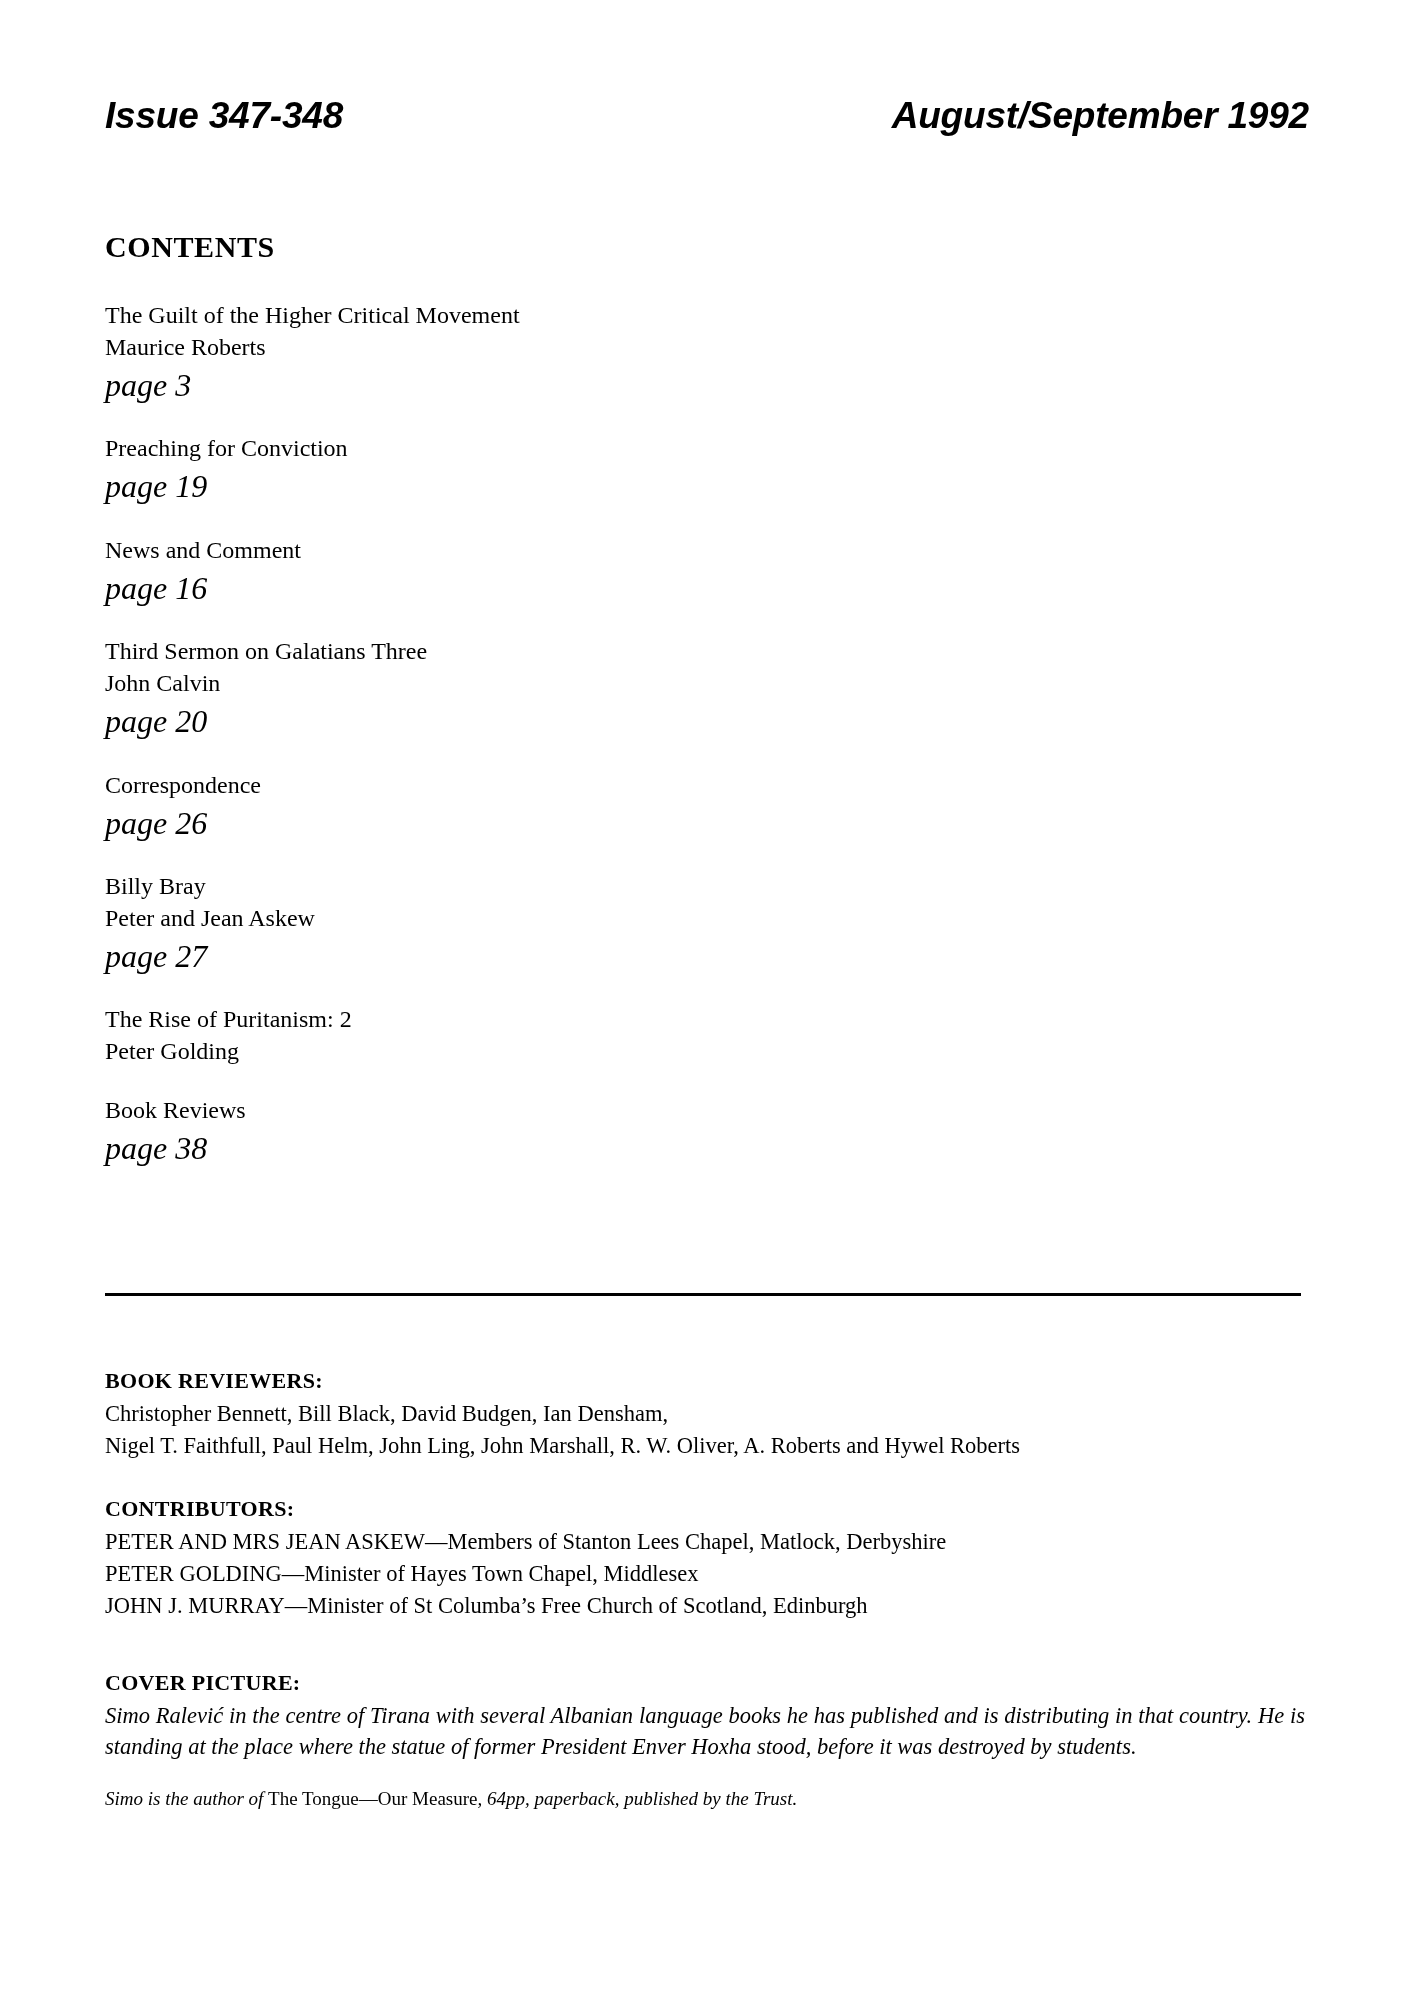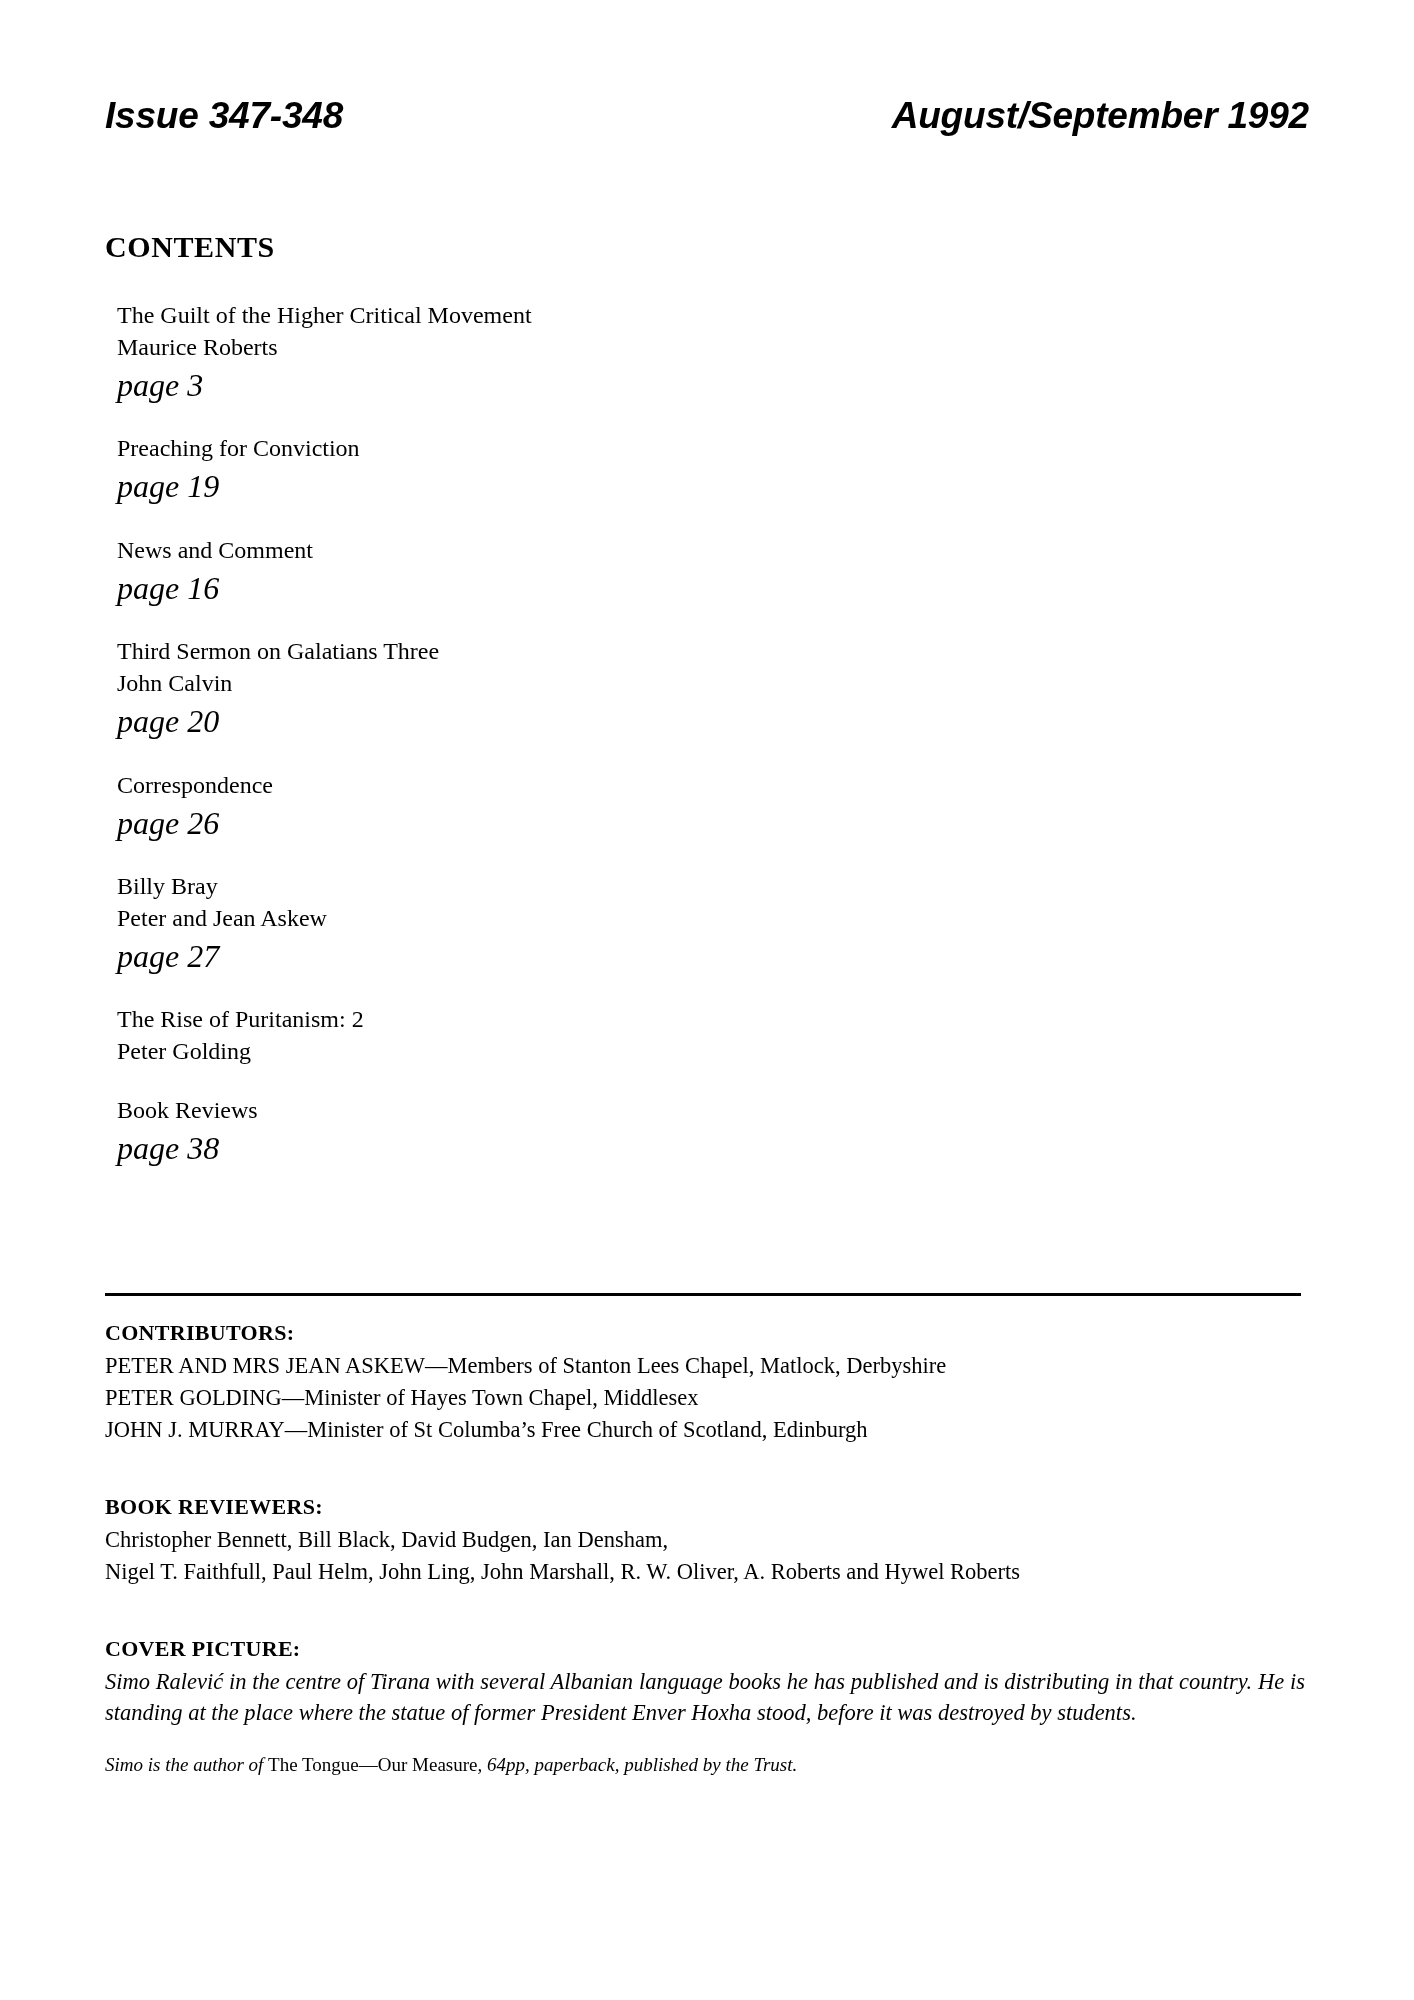--- a/index.html
+++ b/index.html
@@ -46,21 +46,21 @@
     position: absolute;
     top: 230px;
     left: 105px;
     font-size: 30px;
     font-weight: bold;
     letter-spacing: 0.6px;
   }
   .contents-list {
     position: absolute;
     top: 300px;
-    left: 117px;
+    left: 105px;
     width: 760px;
   }
   .toc-entry {
     margin-bottom: 27px;
     line-height: 1.33;
   }
   .toc-title {
     font-size: 24px;
   }
   .toc-author {
@@ -170,34 +170,34 @@
       <div class="toc-title">Book Reviews</div>
       <div class="toc-page">page 38</div>
     </div>
 
   </div>
 
   <div class="divider"></div>
 
   <div class="lower">
 
+    <div class="block sp-top">
+      <div class="block-heading">BOOK REVIEWERS:</div>
+      <div class="block-line">Christopher Bennett, Bill Black, David Budgen, Ian Densham,</div>
+      <div class="block-line">Nigel T. Faithfull, Paul Helm, John Ling, John Marshall, R. W. Oliver, A. Roberts and Hywel Roberts</div>
+    </div>
+
     <div class="block">
       <div class="block-heading">CONTRIBUTORS:</div>
       <div class="block-line">PETER AND MRS JEAN ASKEW—Members of Stanton Lees Chapel, Matlock, Derbyshire</div>
       <div class="block-line">PETER GOLDING—Minister of Hayes Town Chapel, Middlesex</div>
       <div class="block-line">JOHN J. MURRAY—Minister of St Columba’s Free Church of Scotland, Edinburgh</div>
     </div>
 
     <div class="block sp-top">
-      <div class="block-heading">BOOK REVIEWERS:</div>
-      <div class="block-line">Christopher Bennett, Bill Black, David Budgen, Ian Densham,</div>
-      <div class="block-line">Nigel T. Faithfull, Paul Helm, John Ling, John Marshall, R. W. Oliver, A. Roberts and Hywel Roberts</div>
-    </div>
-
-    <div class="block sp-top">
       <div class="block-heading">COVER PICTURE:</div>
       <div class="cover-para">Simo Ralević in the centre of Tirana with several Albanian language books he has published and is distributing in that country. He is standing at the place where the statue of former President Enver Hoxha stood, before it was destroyed by students.</div>
       <div class="cover-note"><span>Simo is the author of </span><span class="roman">The Tongue—Our Measure</span><span>, 64pp, paperback, published by the Trust.</span></div>
     </div>
 
   </div>
 
 </div>
 
 </body></html>

